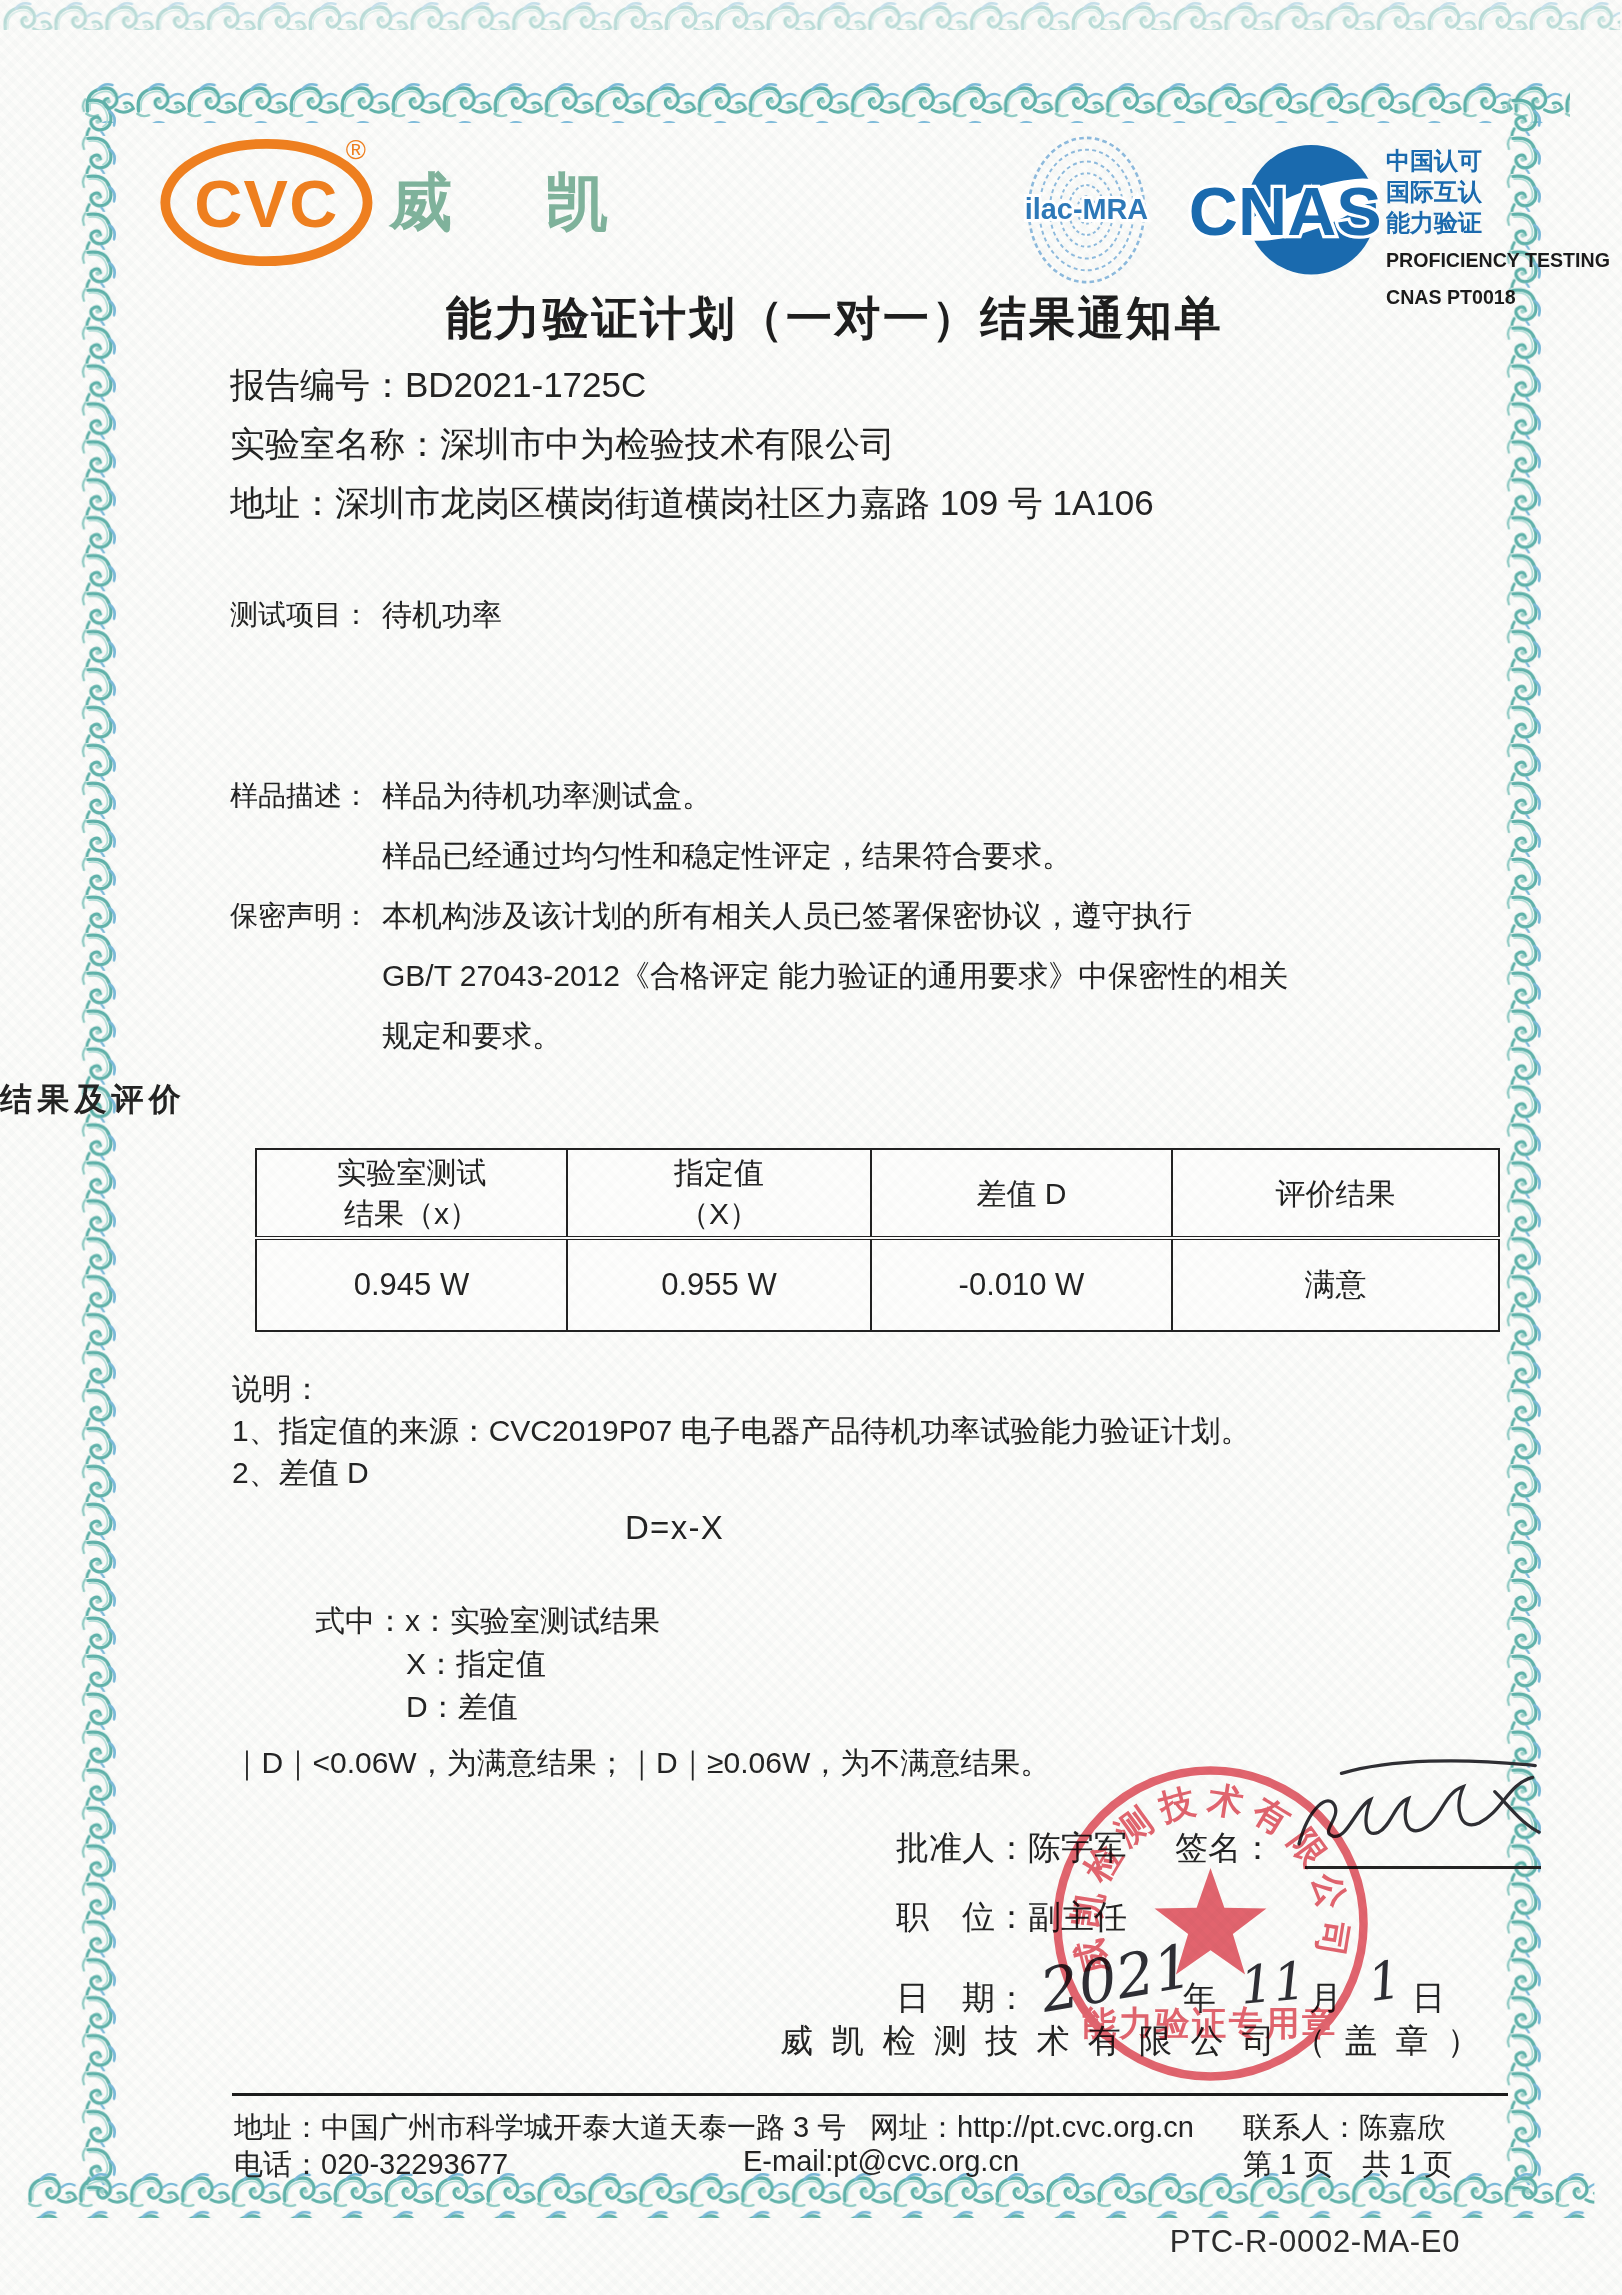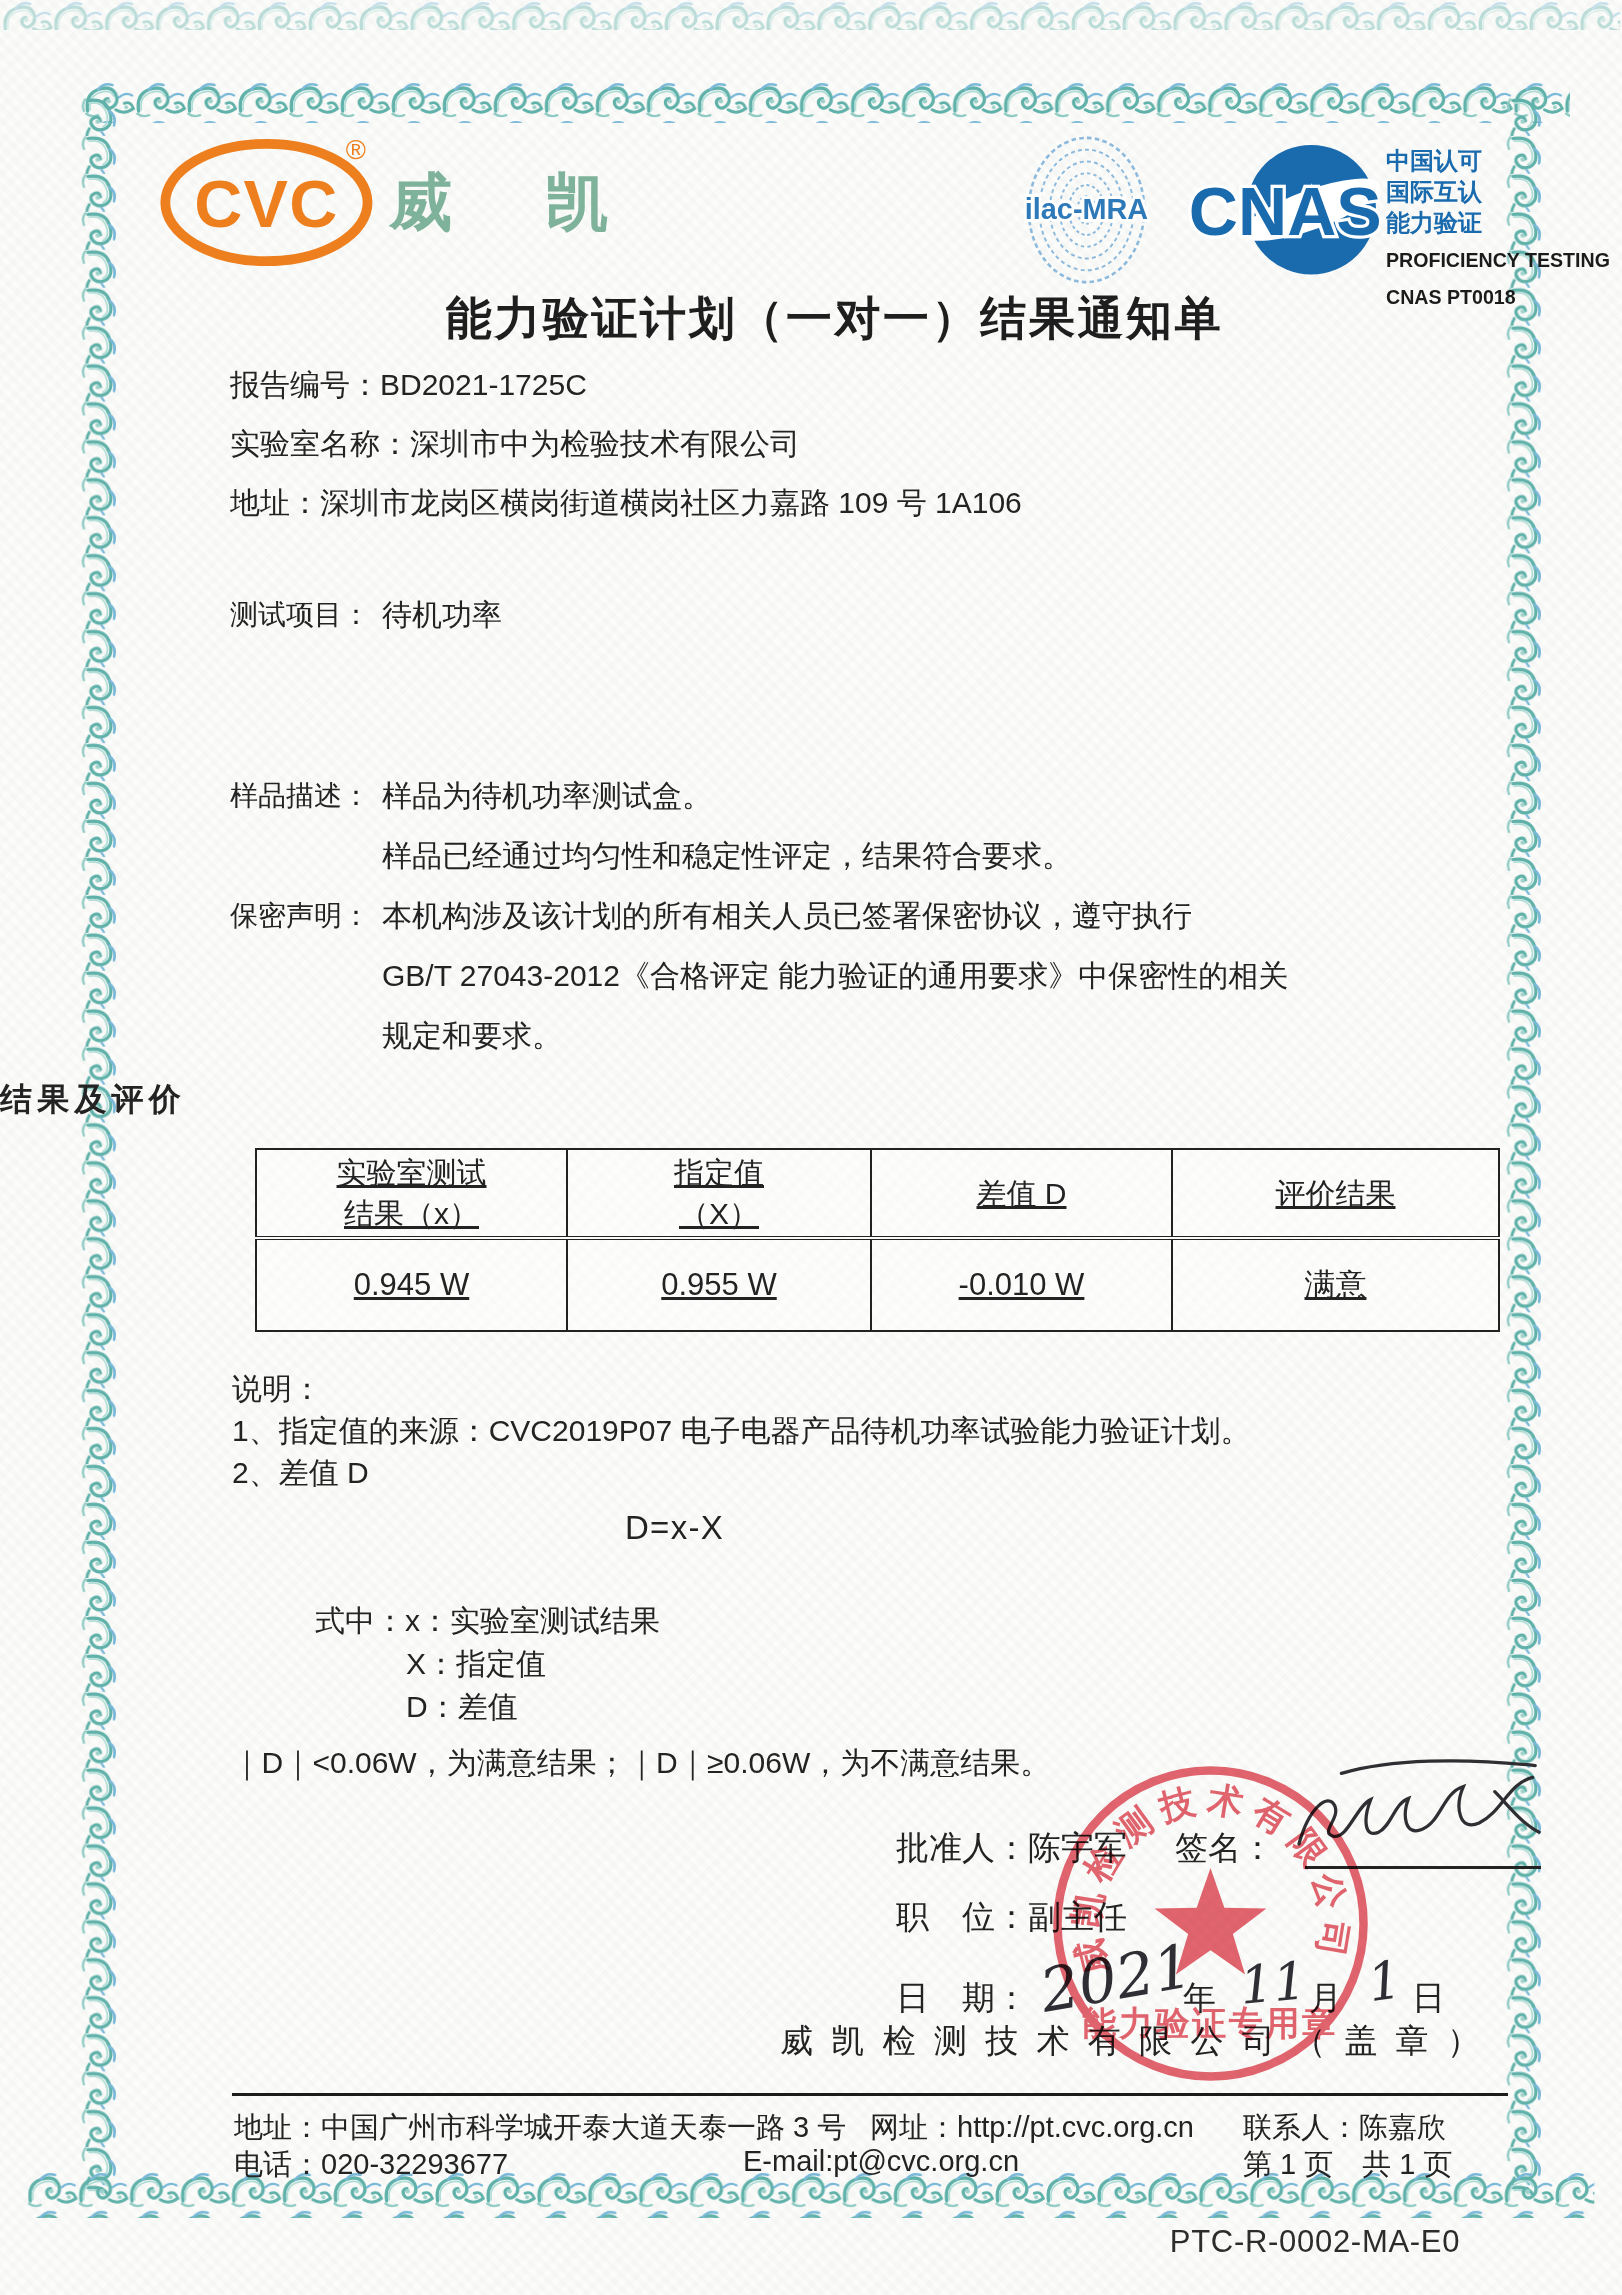--- a/index.html
+++ b/index.html
@@ -22,28 +22,28 @@
   .band { position:absolute; pointer-events:none; }
 
   
   .brand-cn { font-size:63px; font-weight:bold; color:#7fb29b; letter-spacing:38px; line-height:92px; }
   .acc-block div { line-height:31px; }
   .acc-cn { font-size:24px; font-weight:bold; color:#1a6aae; }
   .acc-en { font-size:19.6px; font-weight:bold; color:#1b1b1b; margin-top:6.5px; }
 
   
   .doc-title { width:1623px; text-align:center; padding-left:46px; font-size:46px; font-weight:bold; letter-spacing:2.6px; color:#1e1e1e; }
-  .line { font-size:30px; line-height:37px; white-space:nowrap; }
+  .line { font-size:35px; line-height:37px; white-space:nowrap; }
   .detail-row { display:flex; align-items:flex-start; }
   .detail-label { display:inline-block; width:152px; font-size:28px; line-height:60px; white-space:nowrap; }
   .detail-text { display:inline-block; font-size:30px; line-height:60px; white-space:pre-line; }
   .section-head { width:1574px; font-size:32px; font-weight:bold; letter-spacing:5.2px; }
 
   
-  table.results { border-collapse:collapse; width:1243px; table-layout:fixed; background:rgba(255,255,255,0.4);text-decoration:underline; }
+  table.results { border-collapse:collapse; width:1243px; table-layout:fixed; background:rgba(255,255,255,0.4); }
   table.results, table.results th, table.results td { border:2px solid #222; }
   table.results { border-width:2.6px; }
   table.results th {
     font-weight:normal; font-size:30px; line-height:41px; white-space:pre-line;
     height:89px; vertical-align:middle; text-align:center; border-bottom:4.6px double #222;
   }
   table.results td { font-size:31px; height:93px; text-align:center; vertical-align:middle; }
 
   .bold-line { font-size:31px; font-weight:bold; white-space:nowrap; }
   .note-line { font-size:30px; white-space:nowrap; }

